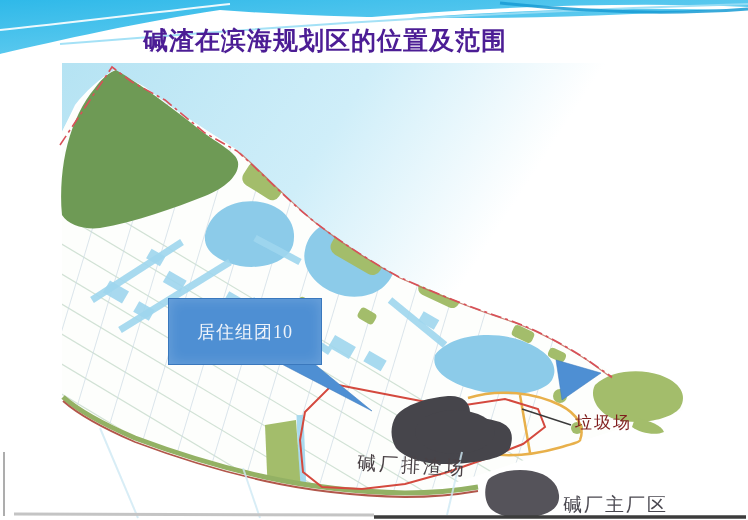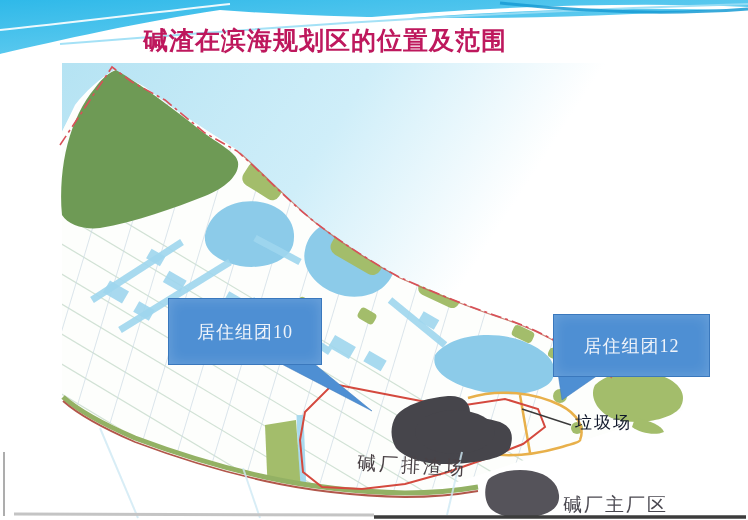--- a/index.html
+++ b/index.html
@@ -5,32 +5,32 @@
   html,body{margin:0;padding:0;}
   body{
     width:748px;height:520px;position:relative;overflow:hidden;
     background:#ffffff;
     font-family:"Liberation Serif","DejaVu Serif",serif;
   }
   .stage{position:absolute;inset:0;width:748px;height:520px;}
   svg{position:absolute;left:0;top:0;}
   .slide-title{
     position:absolute;left:0;top:24px;width:650px;text-align:center;
-    font-size:25px;font-weight:bold;color:#be185d;letter-spacing:1px;
+    font-size:25px;font-weight:bold;color:#4c1d95;letter-spacing:1px;
   }
   .callout{
     position:absolute;background:#4e8fd3;border:1px solid #3a78bd;
     color:#eef3fa;display:flex;align-items:center;justify-content:center;
     font-size:18px;letter-spacing:1px;
     box-shadow:inset 0 0 14px rgba(255,255,255,.18);
   }
   .callout.c10{left:168px;top:298px;width:152px;height:65px;}
   .callout.c12{left:553px;top:314px;width:155px;height:61px;}
   .map-label{
-    position:absolute;color:#0f172a;white-space:nowrap;
+    position:absolute;color:#7f1d1d;white-space:nowrap;
   }
   .lbl-landfill{left:575px;top:411px;font-size:17px;letter-spacing:2px;}
   .lbl-slag{left:357px;top:450px;font-size:19px;letter-spacing:3px;
     color:#4a4246;transform:rotate(3deg);transform-origin:left center;}
   .lbl-plant{left:563px;top:492px;font-size:19px;letter-spacing:2px;color:#4a4850;text-align:center;}
 </style>
 </head>
 <body>
 
 <div class="stage">
@@ -212,23 +212,20 @@
       <line x1="374" y1="517" x2="746" y2="517" stroke="#3c3c3c" stroke-width="3.5"></line>
     </g>
   </svg>
 
   <div class="slide-title">碱渣在滨海规划区的位置及范围</div>
 
   <div class="callout c10">
     <span>居住组团10</span>
   </div>
 
-  <div class="callout c12">
-    <span>居住组团12</span>
-  </div>
 
   <div class="map-label lbl-landfill">垃圾场</div>
 
   <div class="map-label lbl-slag">碱厂排渣场</div>
 
   <div class="map-label lbl-plant">碱厂主厂区</div>
 
 </div>
 
 </body></html>

